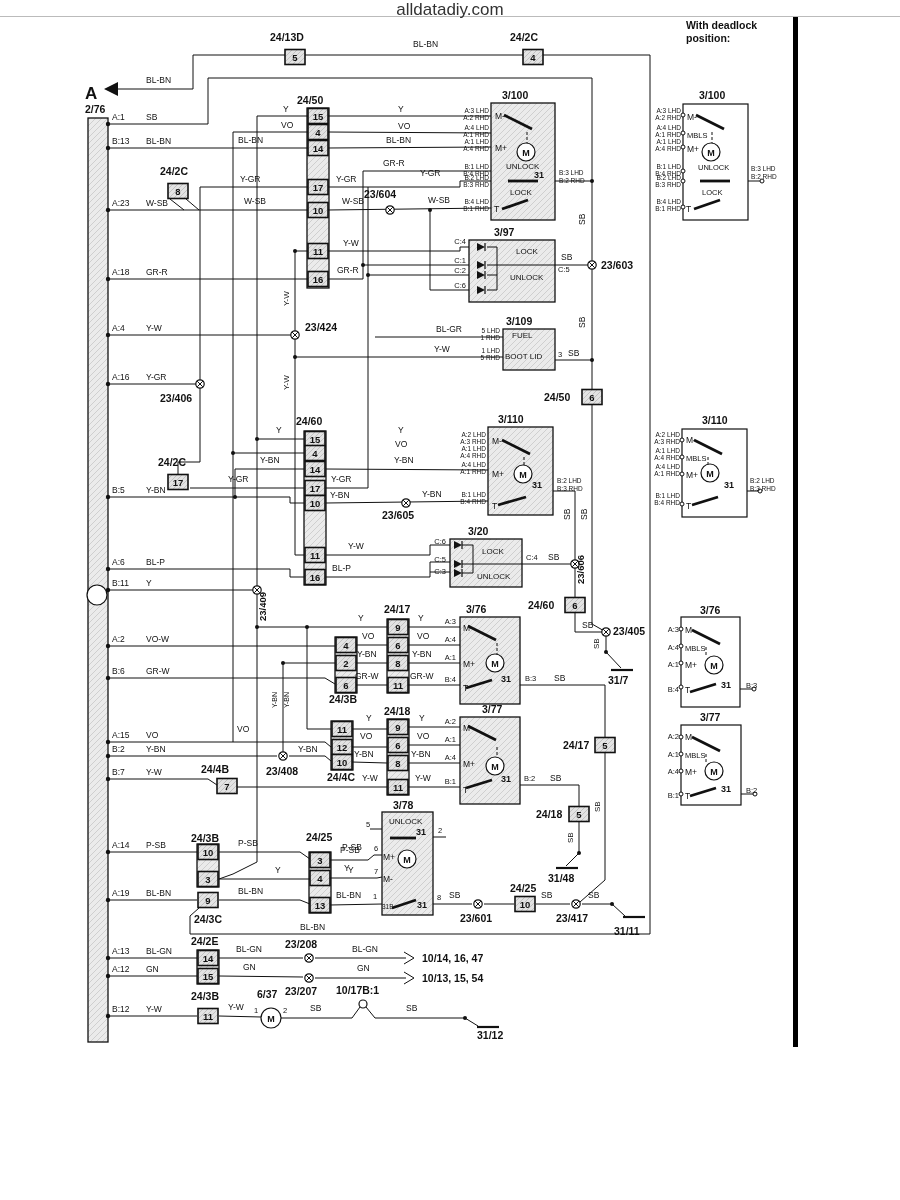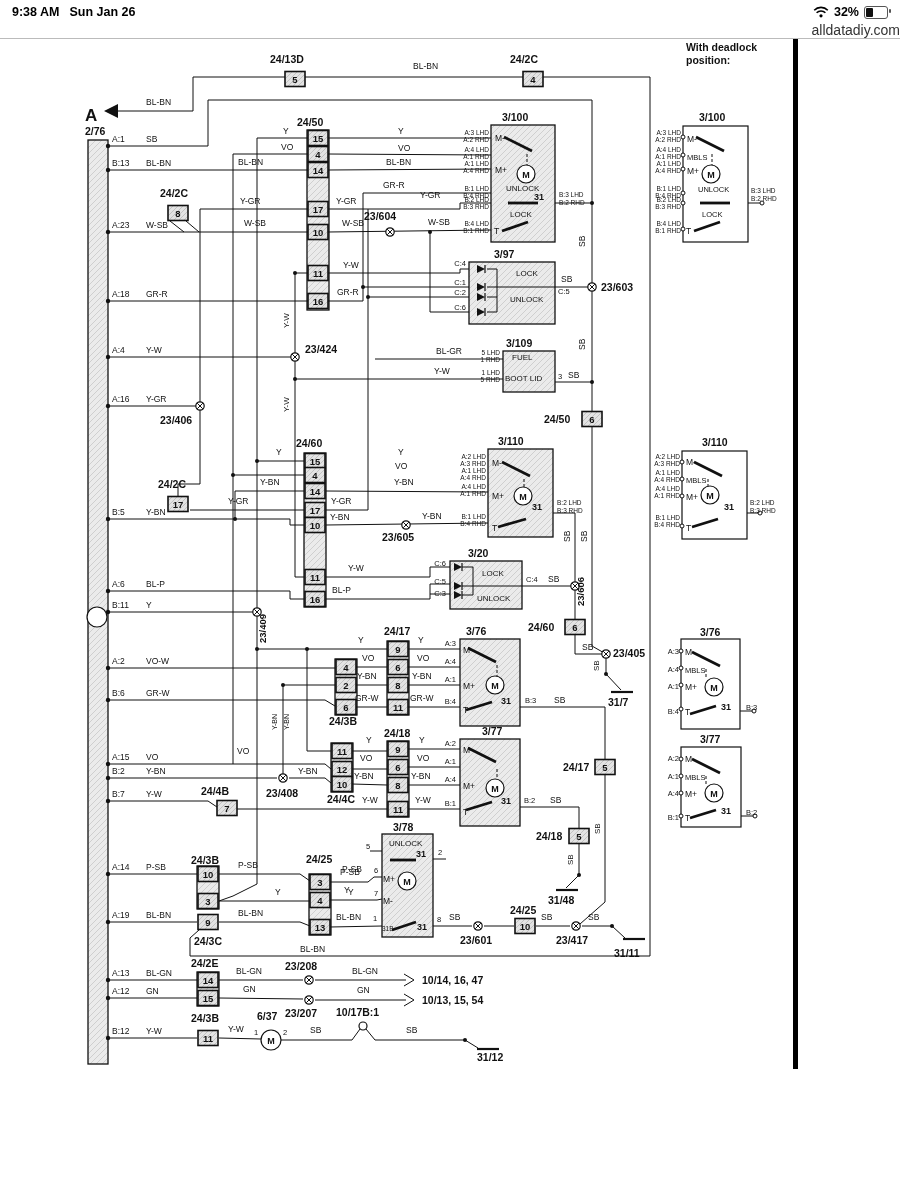--- a/index.html
+++ b/index.html
@@ -5,45 +5,29 @@
   html,body{margin:0;padding:0;background:#fff;}
   .screen{width:900px;height:1200px;position:relative;background:#fff;overflow:hidden;
           font-family:"Liberation Sans",sans-serif;color:#111;}
   .status-bar{height:22px;display:flex;justify-content:space-between;align-items:center;
               padding:2px 12px 0 12px;box-sizing:border-box;font-size:12.5px;font-weight:bold;color:#000;}
   .status-left span{margin-right:10px;}
   .status-right{display:flex;align-items:center;gap:5px;font-weight:bold;}
   .battery{width:22px;height:11px;border:1.5px solid #555;border-radius:3px;position:relative;display:inline-block;}
   .battery::after{content:"";position:absolute;right:-4px;top:2.5px;width:2px;height:4px;background:#555;border-radius:1px;}
   .battery-fill{position:absolute;left:1px;top:1px;bottom:1px;width:30%;background:#111;border-radius:1px;}
-  .url-bar{height:16px;text-align:right;font-size:14px;color:#333;border-bottom:1px solid #bbbbbb;}
+  .url-bar{height:16px;text-align:center;font-size:17px;color:#333;border-bottom:1px solid #bbbbbb;}
   .page-title{height:46px;display:flex;align-items:center;justify-content:center;
               font-size:19px;font-weight:bold;color:#2b4061;}
   svg text{font-family:"Liberation Sans",sans-serif;fill:#111;}
 </style>
 </head>
 <body>
 
 <div class="screen">
-  <div class="status-bar">
-    <div class="status-left">
-      <span>9:38 AM</span><span>Sun Jan 26</span>
-    </div>
-    <div class="status-right">
-      <svg width="16" height="12" viewBox="0 0 16 12">
-        <path d="M1.2,4.2 A9.6,9.6 0 0 1 14.8,4.2" fill="none" stroke="#000" stroke-width="1.6"></path>
-        <path d="M3.6,6.8 A6.2,6.2 0 0 1 12.4,6.8" fill="none" stroke="#000" stroke-width="1.6"></path>
-        <circle cx="8" cy="9.8" r="1.6" fill="#000"></circle>
-      </svg>
-      <span>32%</span>
-      <span class="battery">
-          <span class="battery-fill"></span>
-        </span>
-    </div>
-  </div>
   <div class="url-bar"><span>alldatadiy.com</span></div>
 
   <svg id="diagram" width="900" height="1115" viewBox="0 85 900 1115">
     <defs>
       <pattern id="hatch" width="6" height="6" patternUnits="userSpaceOnUse">
         <rect width="6" height="6" fill="#ebebeb"></rect>
         <path d="M0,6 L6,0 M-1,1 L1,-1 M5,7 L7,5" stroke="#cfcfcf" stroke-width="1"></path>
       </pattern>
       <pattern id="hatch2" width="5" height="5" patternUnits="userSpaceOnUse">
         <rect width="5" height="5" fill="#e3e3e3"></rect>

